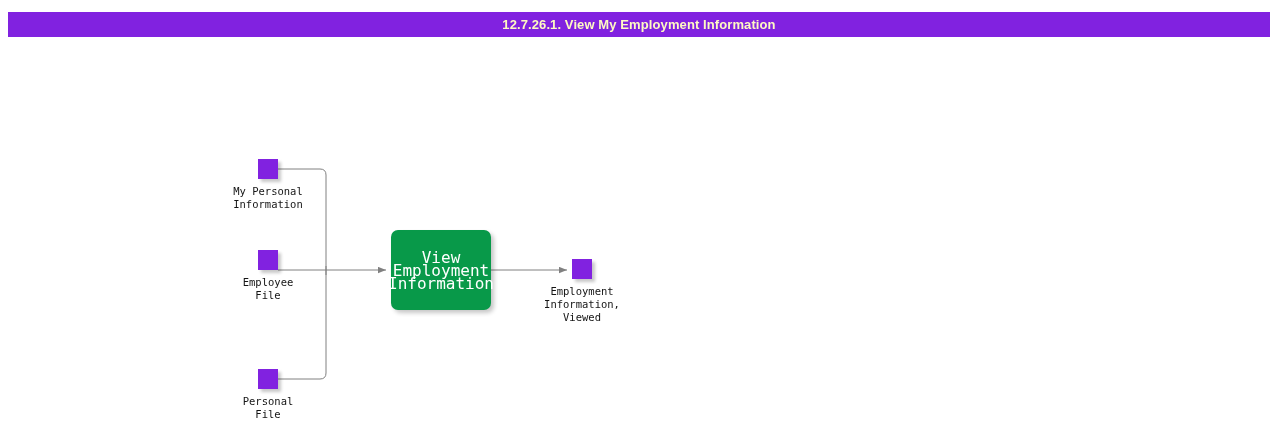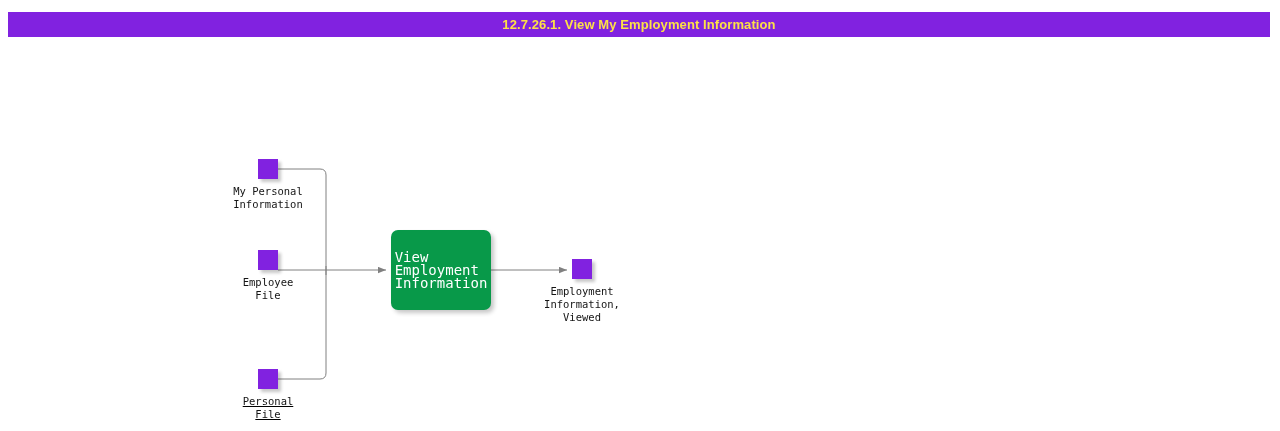--- a/index.html
+++ b/index.html
@@ -21,21 +21,21 @@
     left: 8px;
     top: 12px;
     width: 1262px;
     height: 25px;
     background: #8122E0;
     display: flex;
     align-items: center;
     justify-content: center;
   }
   #title-bar-text {
-    color: #fde047;
+    color: #fef9c3;
     font-family: "Liberation Sans", sans-serif;
     font-size: 13px;
     font-weight: bold;
     letter-spacing: 0.1px;
     white-space: nowrap;
   }
 
   
   #diagram {
     position: absolute;
@@ -72,21 +72,21 @@
     font-family: "DejaVu Sans Mono", monospace;
     font-size: 10.5px;
     line-height: 13px;
     white-space: pre-line;
   }
 
   #node-my-personal-information { left: 198px; top: 159px; }
   #node-my-personal-information .obj-square { margin-left: 60px; }
   #node-employee-file           { left: 198px; top: 250px; }
   #node-employee-file .obj-square { margin-left: 60px; }
-  #node-personal-file           { left: 198px; top: 369px; text-decoration: underline; }
+  #node-personal-file           { left: 198px; top: 369px; }
   #node-personal-file .obj-square { margin-left: 60px; }
 
   #node-employment-information-viewed { left: 512px; top: 259px; }
   #node-employment-information-viewed .obj-square { margin-left: 60px; }
 
   
   #node-view-employment-information {
     position: absolute;
     left: 391px;
     top: 230px;
@@ -94,23 +94,23 @@
     height: 80px;
     background: #089949;
     border-radius: 7px;
     box-shadow: 3px 3px 4px rgba(0, 0, 0, 0.22);
     display: flex;
     align-items: center;
     justify-content: center;
   }
   #process-label {
     color: #ffffff;
-    text-align: left;
+    text-align: center;
     font-family: "DejaVu Sans Mono", monospace;
-    font-size: 14px;
+    font-size: 16px;
     line-height: 13px;
     white-space: pre-line;
   }
 </style>
 </head>
 <body>
 
 <div id="title-bar">
   <span id="title-bar-text">12.7.26.1. View My Employment Information</span>
 </div>

